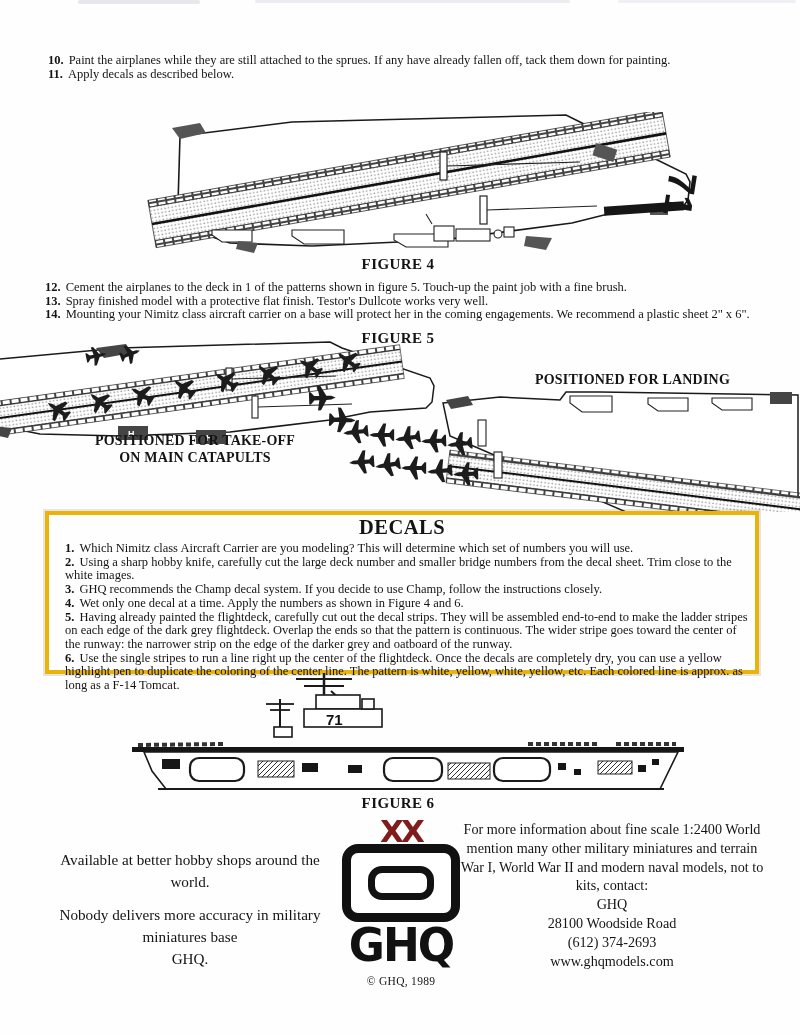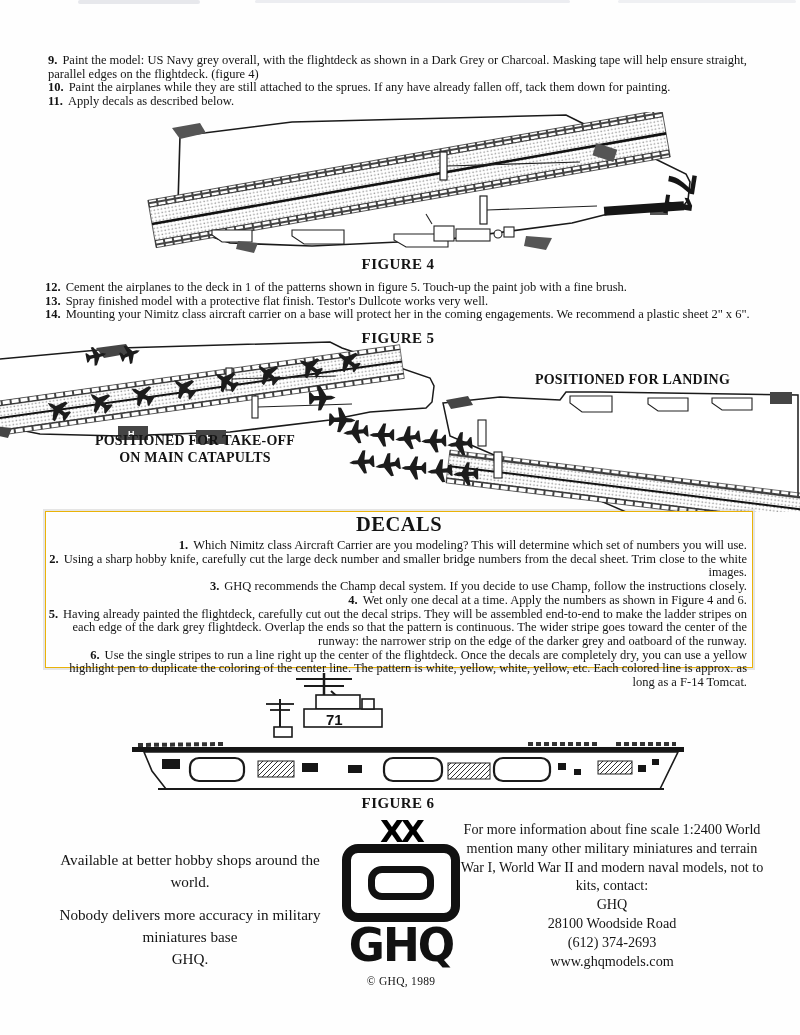--- a/index.html
+++ b/index.html
@@ -12,48 +12,47 @@
   
   .scan-mark{position:absolute;top:0;height:4px;background:#e7e8ec;border-radius:2px;}
   
   .instr{font-size:12.5px;line-height:13.7px;}
   .instr p{margin:0;}
   .instr .num{font-weight:bold;padding-right:5px;}
   
   .figcap{font-weight:bold;font-size:15px;letter-spacing:.4px;text-align:center;}
   .fig5lbl{font-weight:bold;font-size:14px;letter-spacing:.2px;text-align:center;line-height:17px;}
   
-  #decals-box{border:1px solid #eab308;box-shadow:0 0 0 1px #fff inset, 0 0 0 2px #44444422;}
+  #decals-box{border:4px solid #eab308;box-shadow:0 0 0 1px #fff inset, 0 0 0 2px #44444422;}
   #decals-title{font-weight:bold;font-size:20.5px;text-align:center;letter-spacing:.5px;margin:1px 0 3px 0;}
-  #decals-box .instr{padding:0 5px 0 0;text-align:right;}
+  #decals-box .instr{padding:0 5px 0 16px;}
   
   #foot-left{font-size:15.2px;line-height:22px;text-align:center;}
   #foot-left .gap{height:11px;}
   #foot-left sup{font-size:9px;}
   #foot-right{font-size:14.2px;line-height:18.8px;text-align:center;}
   
   #foot-logo{text-align:center;}
-  #logo-xx{font-family:"DejaVu Sans",sans-serif;font-weight:900;font-size:31px;letter-spacing:-3px;line-height:26px;color:#000000;}
+  #logo-xx{font-family:"DejaVu Sans",sans-serif;font-weight:900;font-size:31px;letter-spacing:-3px;line-height:26px;color:#7f1d1d;}
   #logo-box{width:100px;height:60px;margin:0 auto;border:9px solid #111;border-radius:16px;
             display:flex;align-items:center;justify-content:center;background:#fff;}
   #logo-oval{width:52px;height:20px;border:7px solid #111;border-radius:14px;background:#fff;}
   #logo-name{font-family:"DejaVu Sans",sans-serif;font-weight:800;font-size:44px;line-height:46px;
              letter-spacing:-2px;color:#111;transform:scaleY(1.05);}
   #logo-copy{font-size:11.5px;margin-top:7px;letter-spacing:.3px;}
   svg{display:block;}
 </style>
 </head>
 <body>
 
 <div class="scan-mark" style="left:78px;width:122px;"></div>
 <div class="scan-mark" style="left:255px;width:315px;height:3px;background:#ecedf1;"></div>
 <div class="scan-mark" style="left:618px;width:178px;height:3px;background:#eff0f3;"></div>
 
 <div class="abs instr" style="left:48px;top:54px;width:718px;">
-  <p><span class="num">9.</span><span>Paint the model:  US Navy grey overall, with the flightdeck as shown in a Dark Grey or Charcoal.  Masking tape will help ensure straight, parallel edges on the flightdeck.  (figure 4)</span></p>
   <p><span class="num">10.</span><span>Paint the airplanes while they are still attached to the sprues.  If any have already fallen off, tack them down for painting.</span></p>
   <p><span class="num">11.</span><span>Apply decals as described below.</span></p>
 </div>
 
 <div class="abs" style="left:142px;top:112px;width:556px;height:146px;">
   <svg width="556" height="146" viewBox="0 0 556 146">
     <defs>
       <pattern id="f4dots" patternUnits="userSpaceOnUse" width="3.6" height="3.6">
         <rect width="3.6" height="3.6" fill="#fff"></rect>
           <circle cx="1.2" cy="1.2" r=".85" fill="#9a9a9a"></circle>

